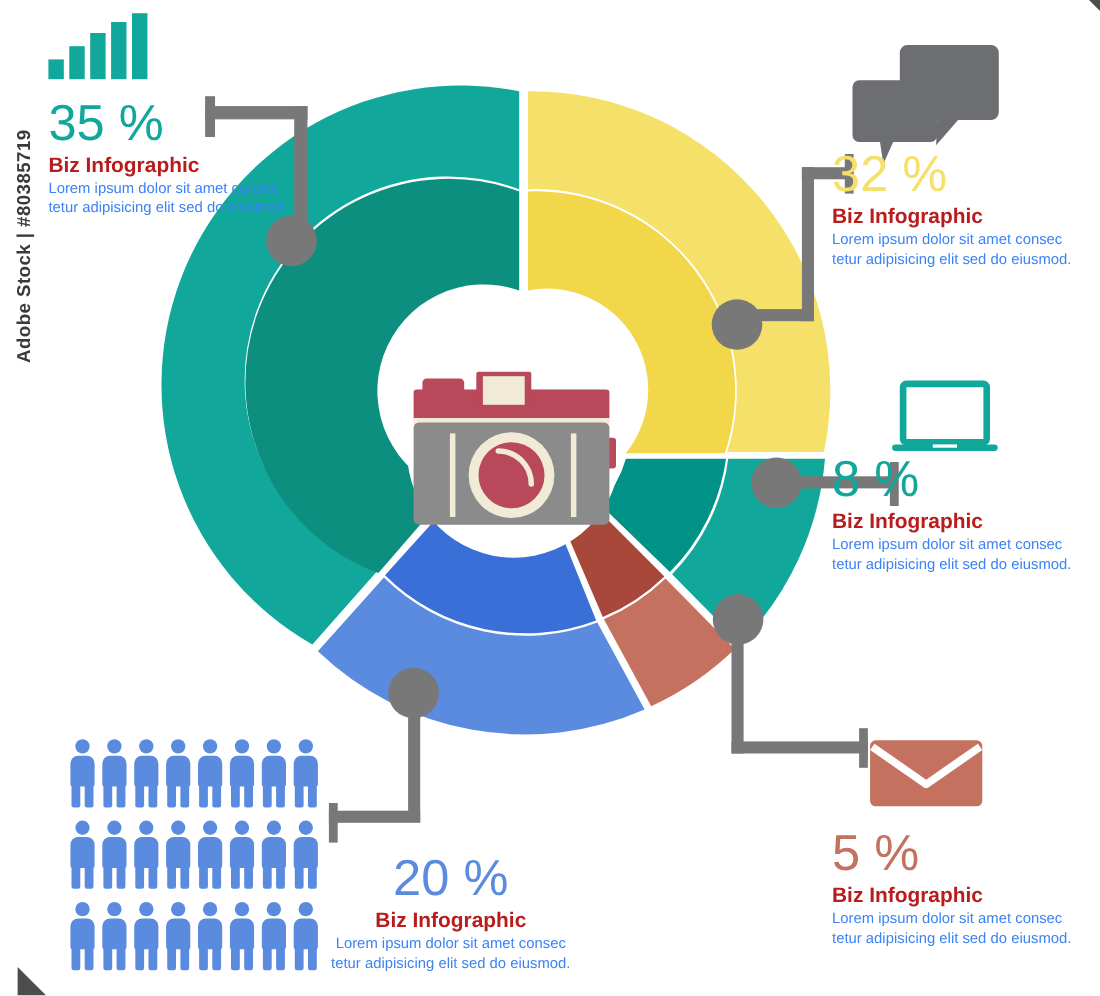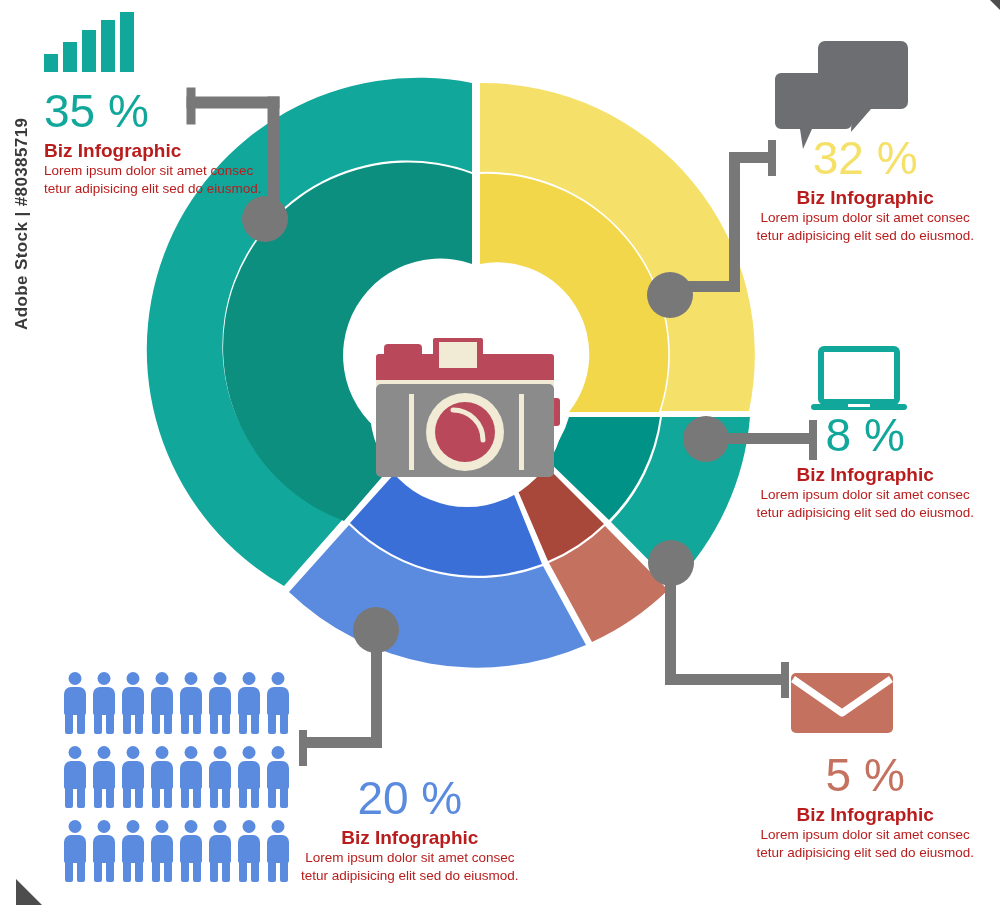--- a/index.html
+++ b/index.html
@@ -25,26 +25,26 @@
   .cap{
     font-size:19px;
     font-weight:bold;
     color:#b91c1c;
     margin-top:7px;
     line-height:1.05;
     white-space:nowrap;
   }
   .sub{
     font-size:13.5px;
-    color:#b91c1c;
+    color:#3b82f6;
     line-height:1.22;
     margin-top:2px;
     white-space:nowrap;
   }
-  .callout.right{text-align:center;}
+  .callout.right{text-align:left;}
 
   
   .iconwrap{position:absolute;}
 
   
   .bars{display:flex;align-items:flex-end;gap:5px;height:60px;}
   .bars i{display:block;width:14px;background:#11a79b;}
 
   
   .people{position:absolute;display:flex;flex-direction:column;gap:12px;}

